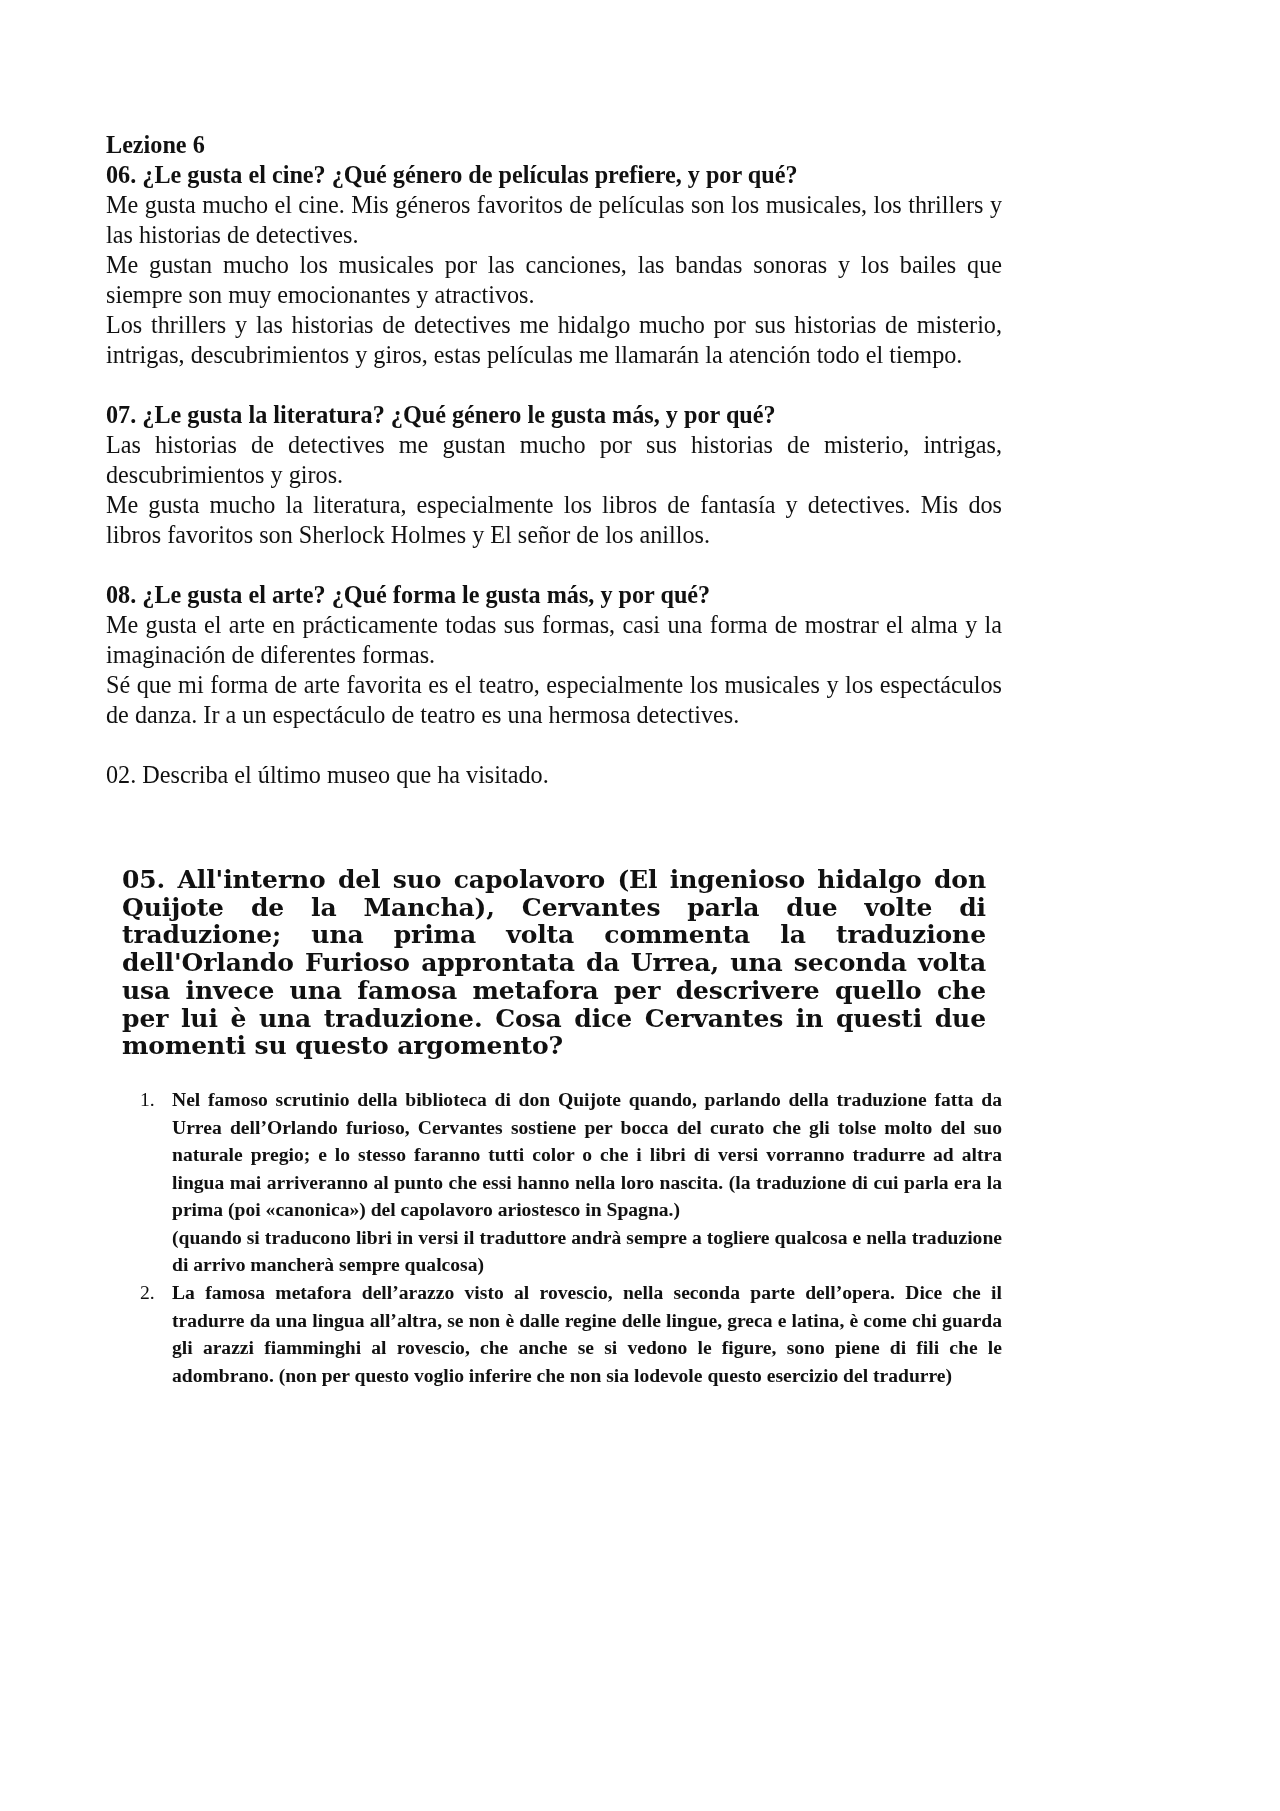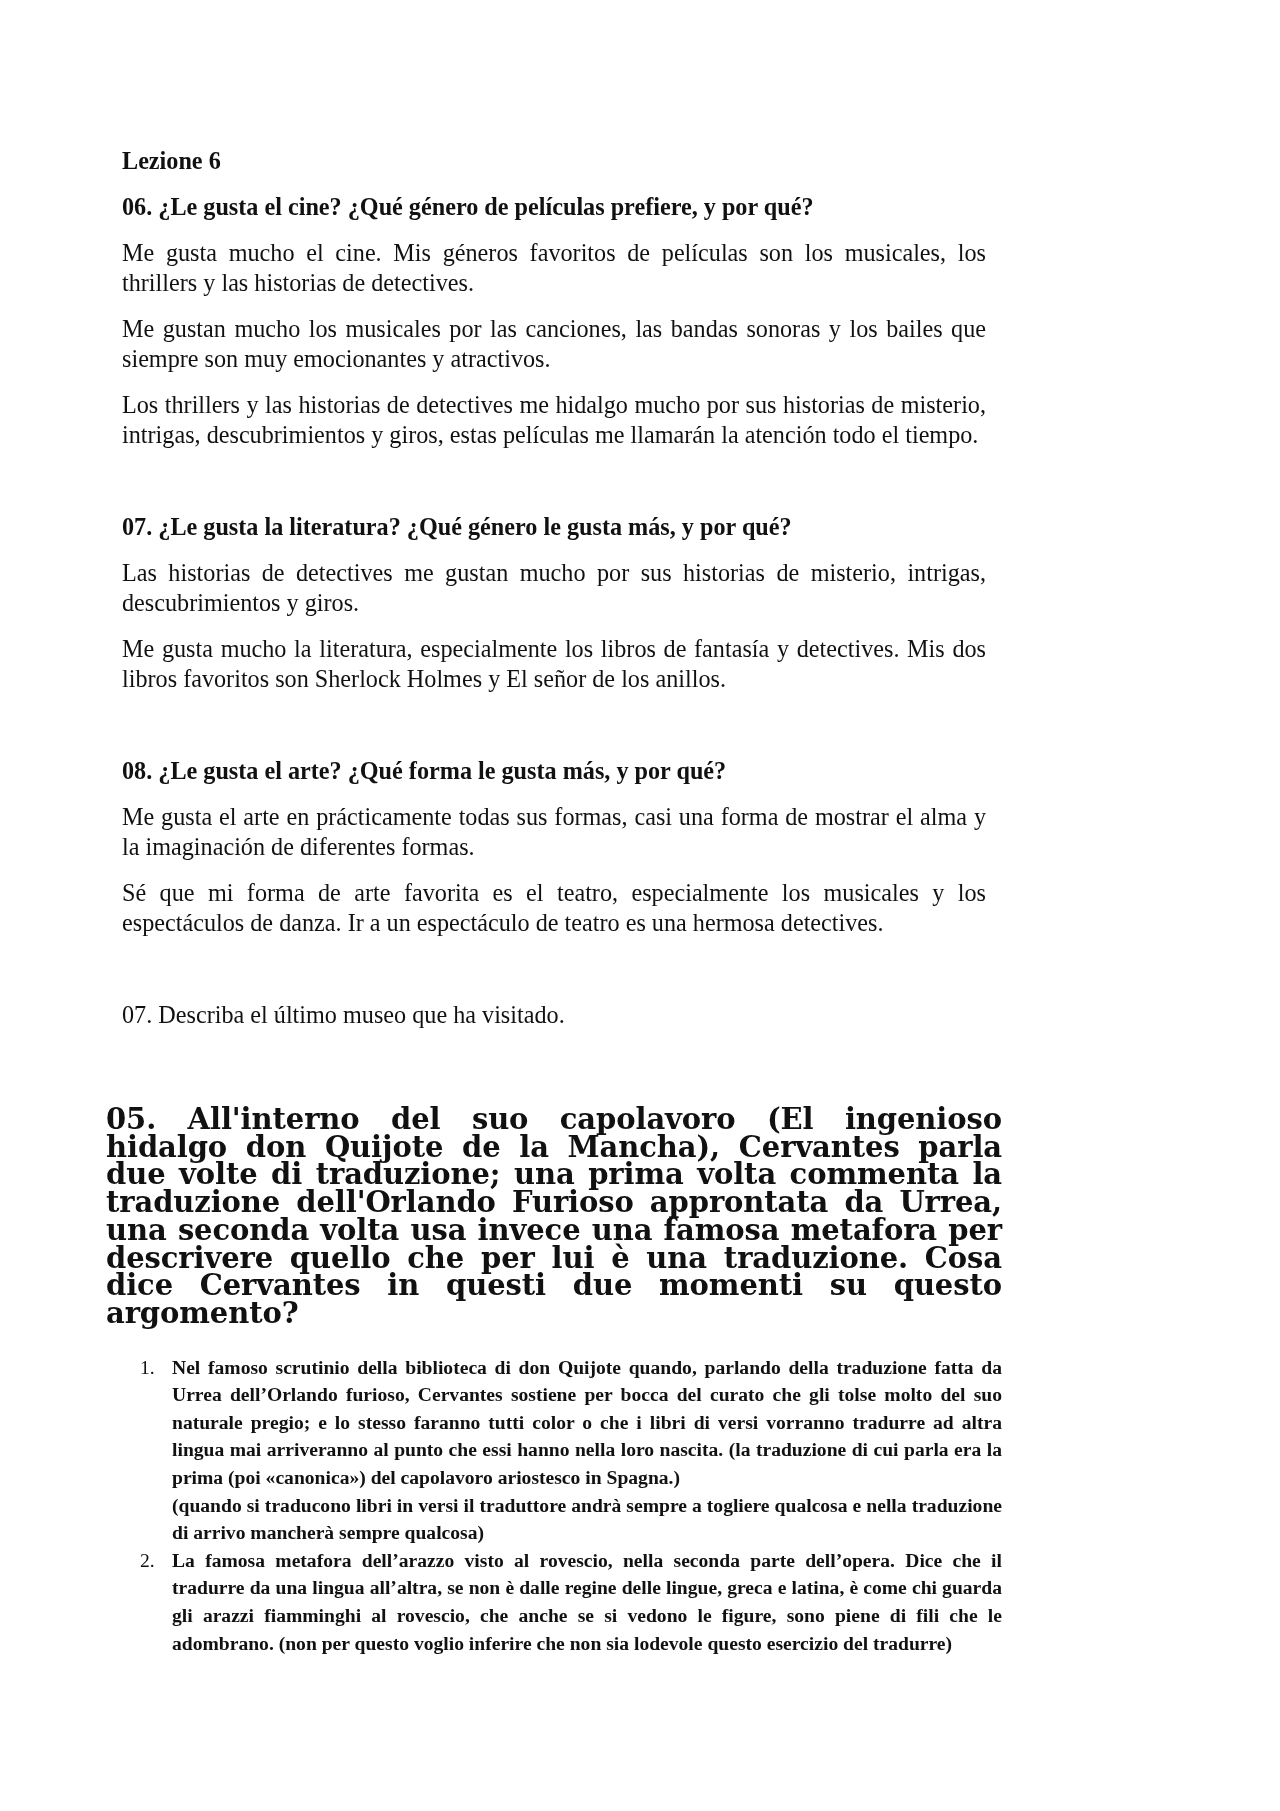--- a/index.html
+++ b/index.html
@@ -1,23 +1,23 @@
 <!DOCTYPE html>
 <html><head>
   <meta charset="utf-8">
   <style>
     html, body { margin: 0; padding: 0; background: #ffffff; }
     body { width: 1280px; height: 1811px; position: relative; overflow: hidden; color: #111111; }
     .page { position: absolute; left: 106px; top: 130px; width: 896px; }
     .serif { font-family: "Liberation Serif", serif; }
-    .p { font-size: 24.2px; line-height: 30px; margin: 16px; text-align: justify; }
+    .p { font-size: 24.2px; line-height: 30px; margin: 0; text-align: justify; }
     .b { font-weight: bold; }
     .gap { height: 30px; }
     .gap2 { height: 60px; }
-    .s2 { font-family: "DejaVu Serif", serif; font-weight: bold; font-size: 29px; line-height: 27.7px; margin: 0; text-align: justify; letter-spacing: -0.1px; }
+    .s2 { font-family: "DejaVu Serif", serif; font-weight: bold; font-size: 25px; line-height: 27.7px; margin: 16px; text-align: justify; letter-spacing: -0.1px; }
     .list { margin: 0; padding: 0; list-style: none; margin-top: 26px; }
     .li { position: relative; padding-left: 66px; font-family: "Liberation Serif", serif; font-size: 19.6px; line-height: 27.6px; text-align: justify; }
     .li .num { position: absolute; left: 34px; top: 0; }
     .li p { margin: 0; font-weight: bold; }
   </style>
 </head>
 <body>
 
 <div class="page serif">
 
@@ -41,21 +41,21 @@
   <div class="gap"></div>
 
   <section>
     <p class="p b">08. ¿Le gusta el arte? ¿Qué forma le gusta más, y por qué?</p>
     <p class="p">Me gusta el arte en prácticamente todas sus formas, casi una forma de mostrar el alma y la imaginación de diferentes formas.</p>
     <p class="p">Sé que mi forma de arte favorita es el teatro, especialmente los musicales y los espectáculos de danza. Ir a un espectáculo de teatro es una hermosa detectives.</p>
   </section>
 
   <div class="gap"></div>
 
-  <p class="p">07. Describa el último museo que ha visitado.</p>
+  <p class="p">02. Describa el último museo que ha visitado.</p>
 
   <div class="gap2"></div>
 
   <section>
     <p class="s2">05. All'interno del suo capolavoro (El ingenioso hidalgo don Quijote de la Mancha), Cervantes parla due volte di traduzione; una prima volta commenta la traduzione dell'Orlando Furioso approntata da Urrea, una seconda volta usa invece una famosa metafora per descrivere quello che per lui è una traduzione. Cosa dice Cervantes in questi due momenti su questo argomento?</p>
 
     <ol class="list">
       <li class="li">
         <span class="num">1.</span>
         <p>Nel famoso scrutinio della biblioteca di don Quijote quando, parlando della traduzione fatta da Urrea dell’Orlando furioso, Cervantes sostiene per bocca del curato che gli tolse molto del suo naturale pregio; e lo stesso faranno tutti color o che i libri di versi vorranno tradurre ad altra lingua mai arriveranno al punto che essi hanno nella loro nascita. (la traduzione di cui parla era la prima (poi «canonica») del capolavoro ariostesco in Spagna.)</p>

